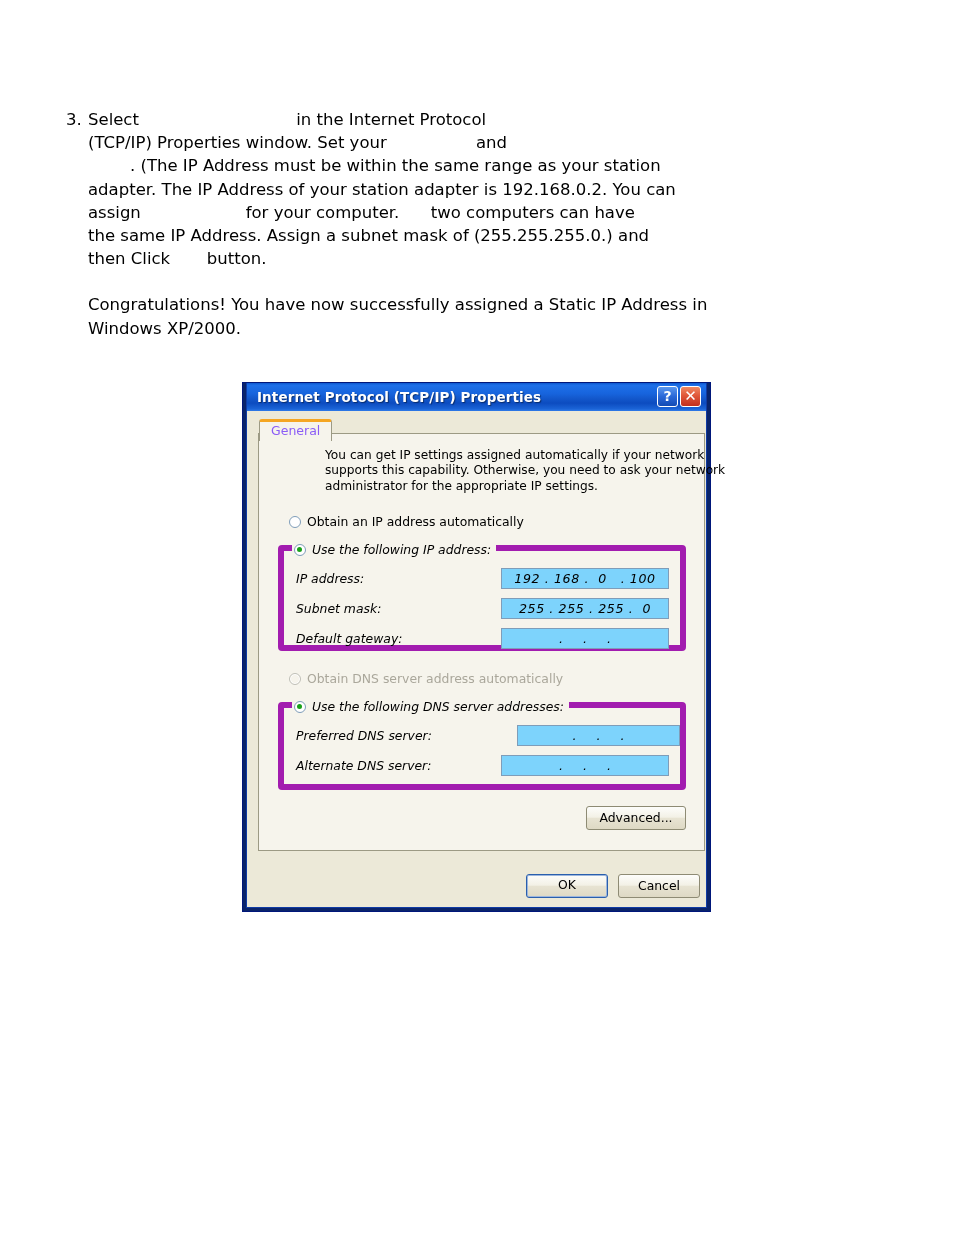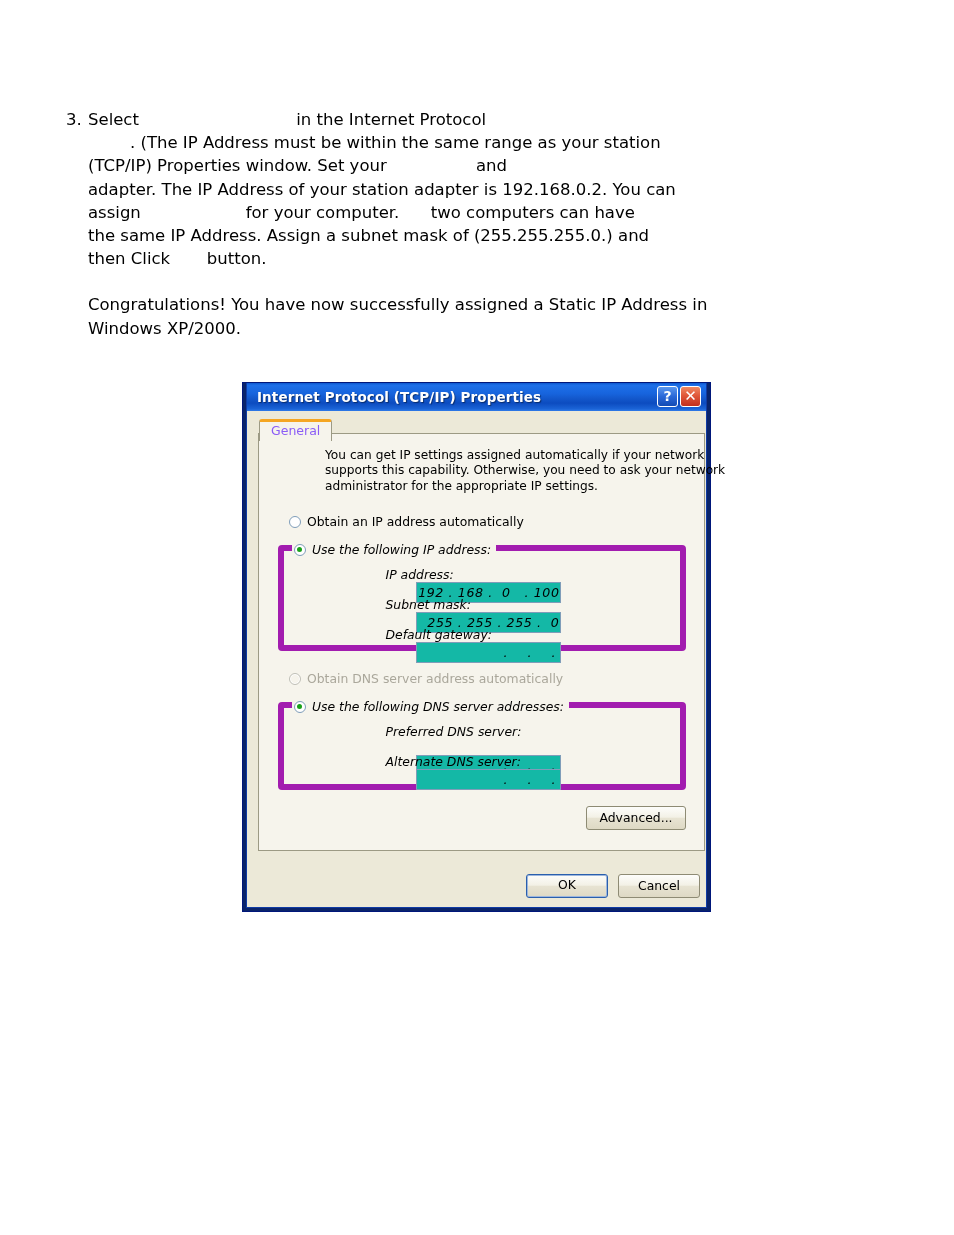--- a/index.html
+++ b/index.html
@@ -262,39 +262,38 @@
     cursor: pointer;
   }
 
   .field-row {
     position: absolute;
     left: 12px;
     width: 384px;
     height: 22px;
     display: flex;
     align-items: center;
-    flex-direction: column;
   }
   .field-label {
     width: 205px;
     font-size: 12.4px;
     color: #000;
     flex: 0 0 auto;
     white-space: nowrap;
   }
   .ip-input {
-    width: 145px;
+    width: 168px;
     height: 21px;
-    background: #14b8a6;
+    background: #7dd3fc;
     border: 1px solid #7f9db9;
     box-sizing: border-box;
     font-family: "DejaVu Sans", "Liberation Sans", sans-serif;
     font-size: 12.6px;
     color: #000;
-    text-align: right;
+    text-align: center;
     line-height: 19px;
     letter-spacing: 0.6px;
     white-space: pre;
     cursor: text;
   }
   .ip-input.empty {
     letter-spacing: 0px;
   }
 
   
@@ -340,22 +339,22 @@
 </style>
 </head>
 <body>
 
 <div class="doc-body">
 
   <div class="step-block">
     <div class="step-num">3.</div>
     <div class="step-text">
       <p>Select                              in the Internet Protocol</p>
+      <p>(TCP/IP) Properties window. Set your                 and</p>
       <p>        . (The IP Address must be within the same range as your station</p>
-      <p>(TCP/IP) Properties window. Set your                 and</p>
       <p>adapter. The IP Address of your station adapter is 192.168.0.2. You can</p>
       <p>assign                    for your computer.      two computers can have</p>
       <p>the same IP Address. Assign a subnet mask of (255.255.255.0.) and</p>
       <p>then Click       button.</p>
     </div>
   </div>
 
   <div class="para-gap"></div>
 
   <div class="closing-para">Congratulations! You have now successfully assigned a Static IP Address in

